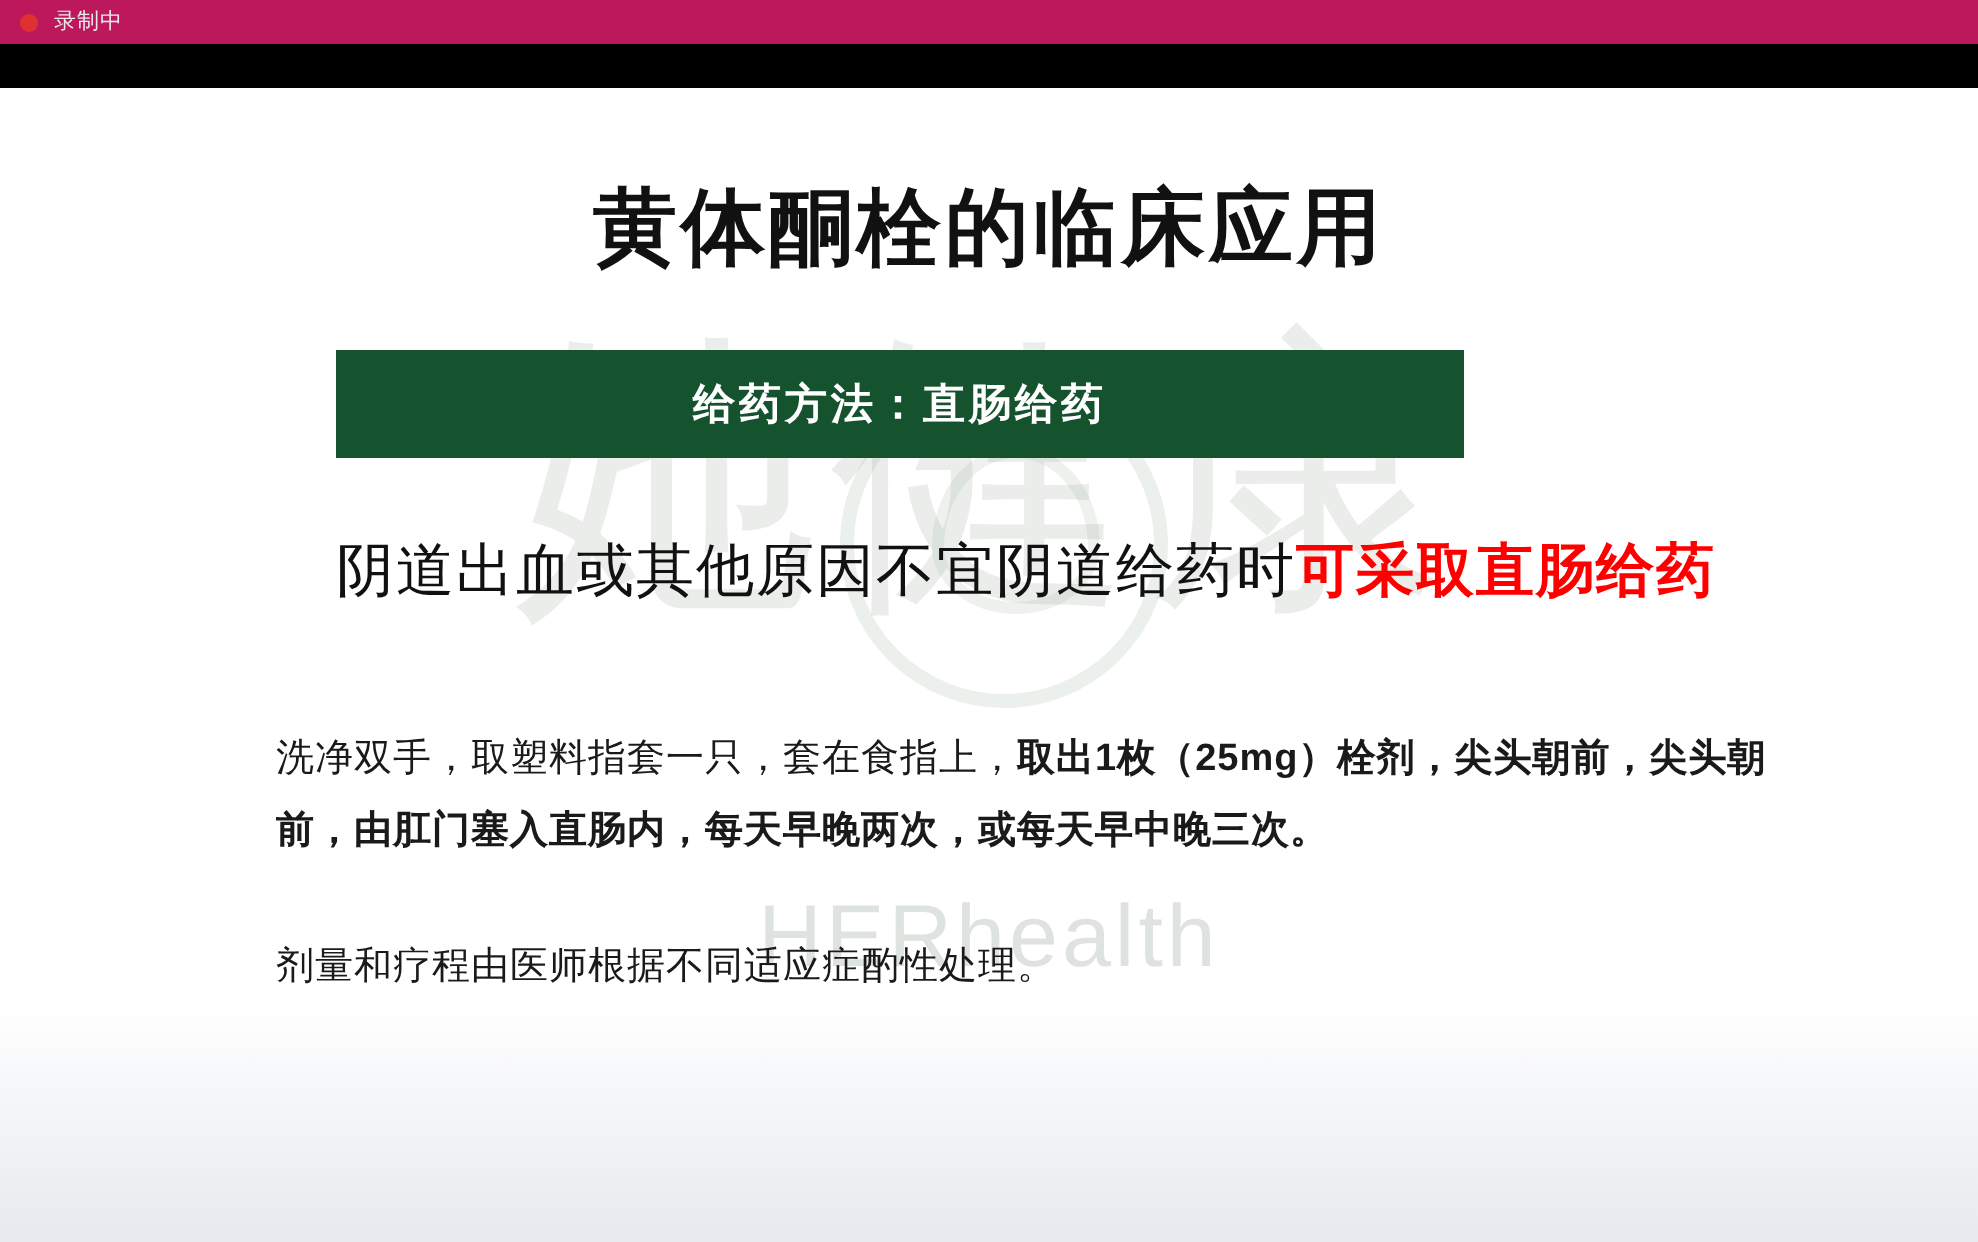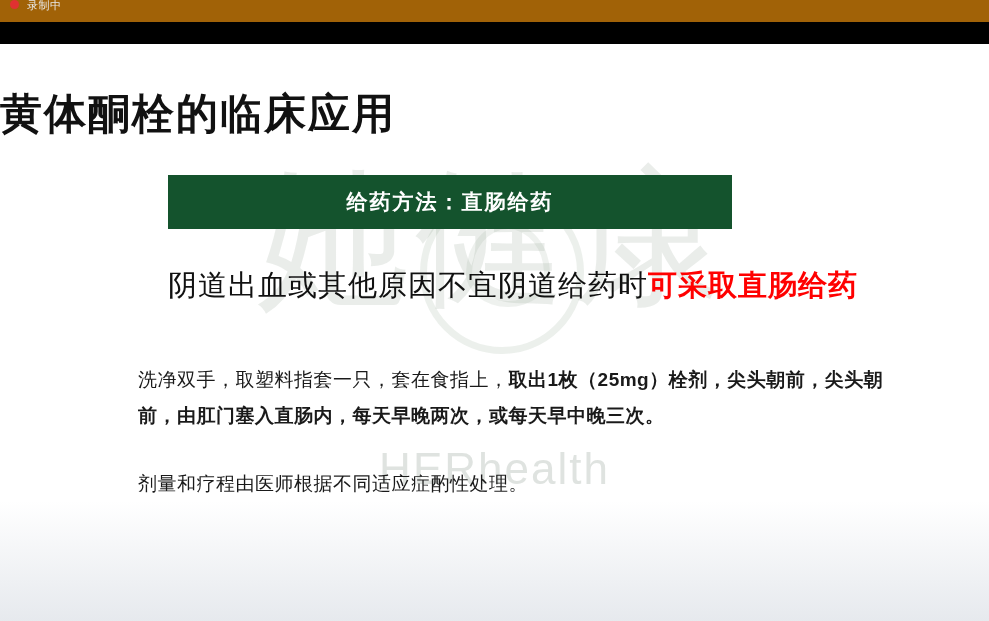--- a/index.html
+++ b/index.html
@@ -20,23 +20,23 @@
     background: #000000;
   }
 
   
   .rec-bar {
     position: absolute;
     left: 0;
     top: 0;
     width: 989px;
     height: 22px;
-    background: #a16207;
+    background: #be185d;
     display: flex;
-    align-items: flex-start;
+    align-items: center;
     box-sizing: border-box;
     padding-left: 10px;
   }
   .rec-dot {
     width: 9px;
     height: 9px;
     border-radius: 50%;
     background: #e03131;
     margin-right: 8px;
     flex: 0 0 auto;
@@ -119,21 +119,21 @@
     color: rgba(150,162,152,0.30);
     font-family: "Liberation Sans", sans-serif;
   }
 
   
   .slide-title {
     position: absolute;
     left: 0;
     right: 0;
     top: 42px;
-    text-align: left;
+    text-align: center;
     font-size: 42px;
     font-weight: bold;
     color: #111111;
     letter-spacing: 2px;
   }
 
   
   .banner {
     position: absolute;
     left: 168px;

